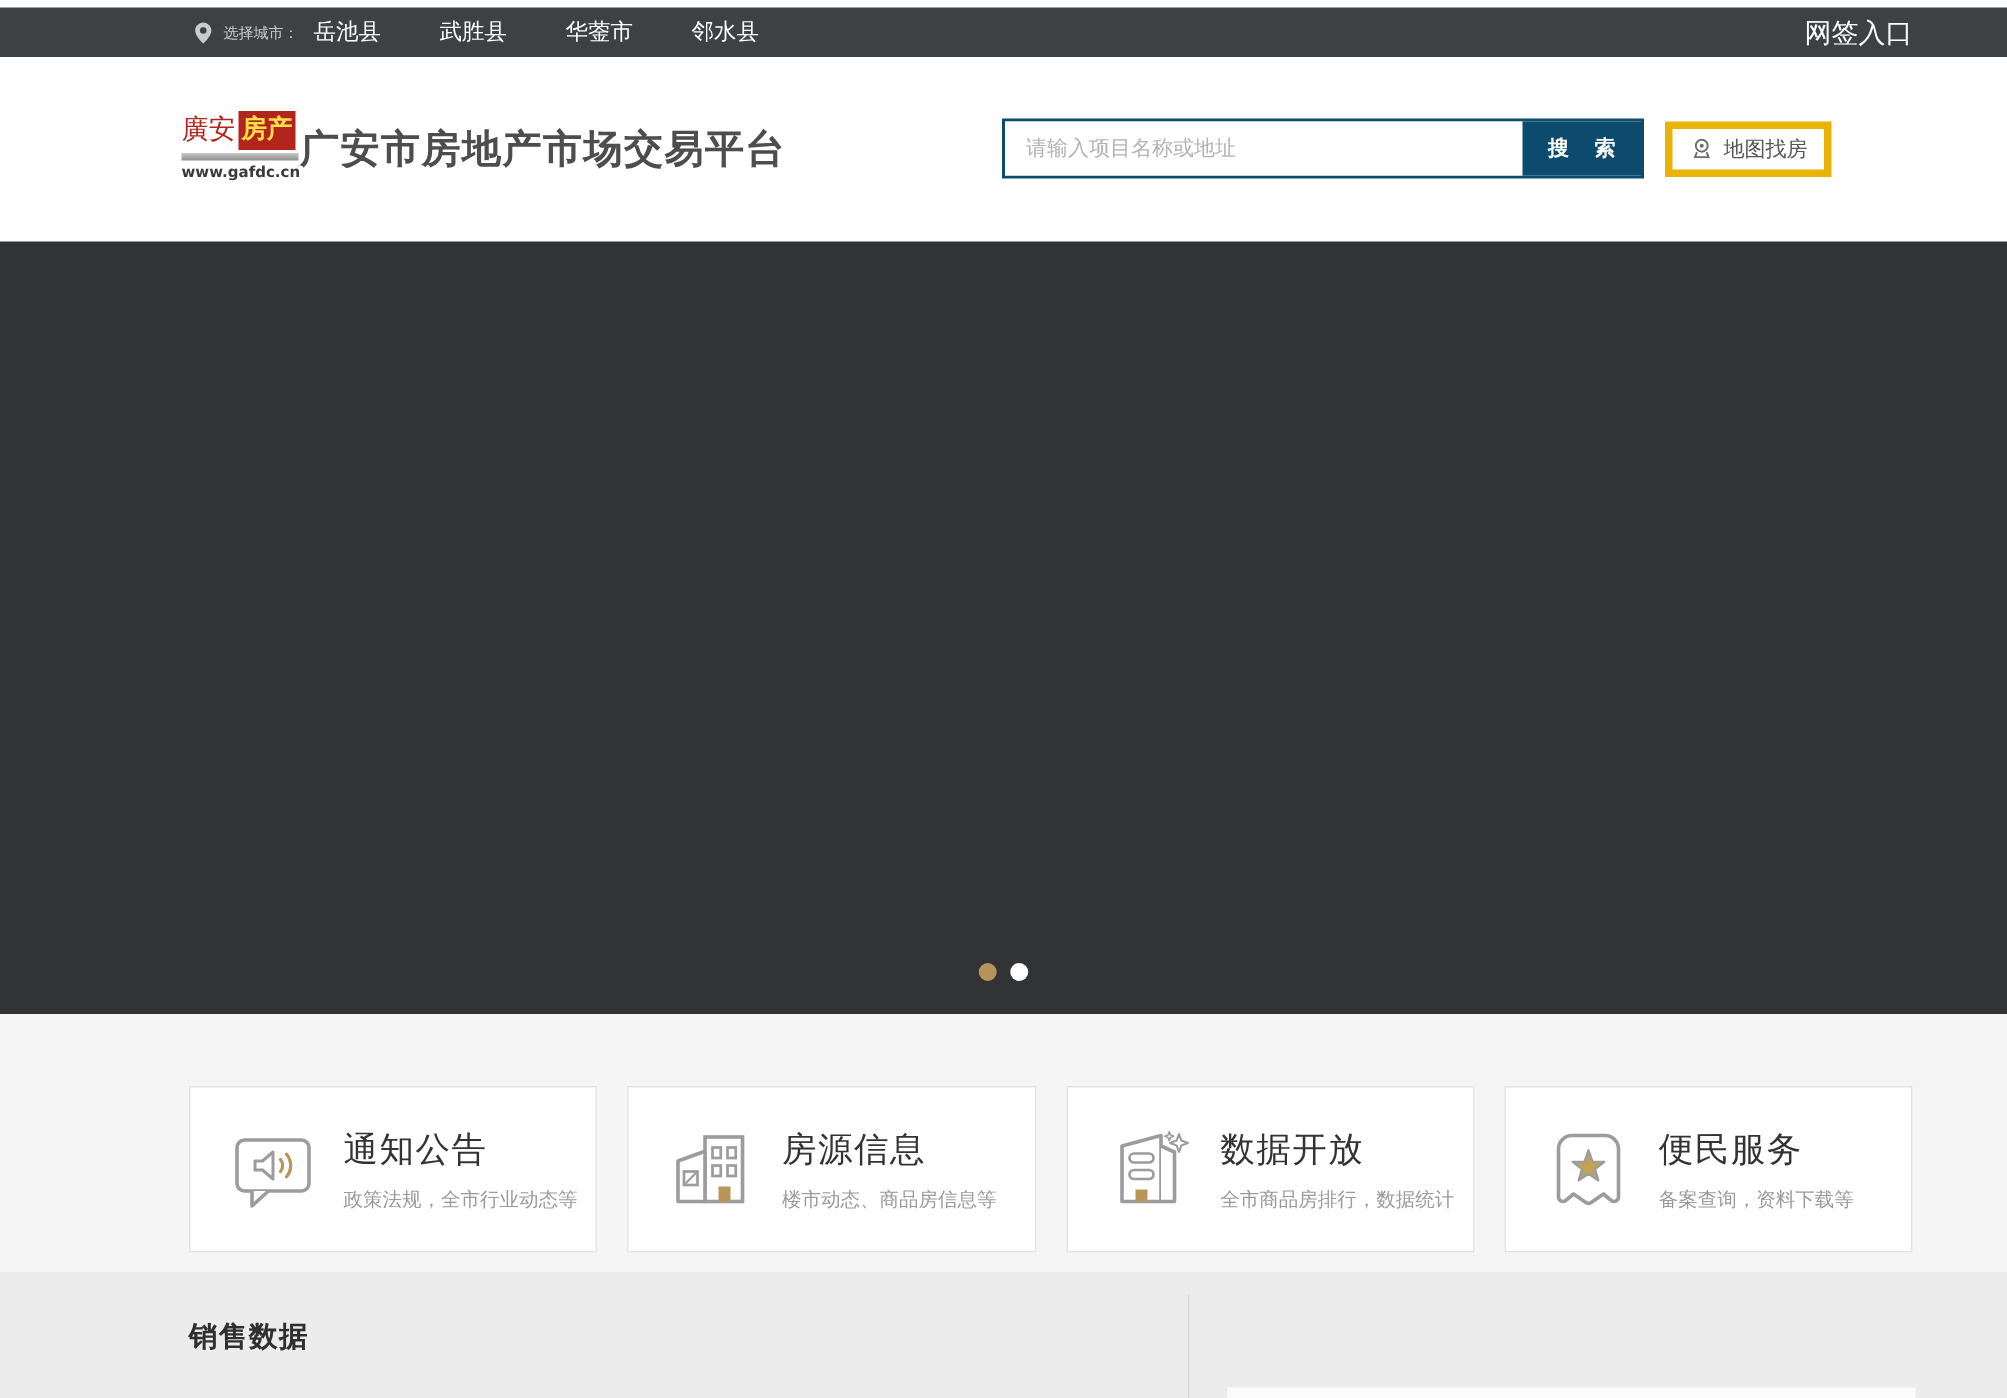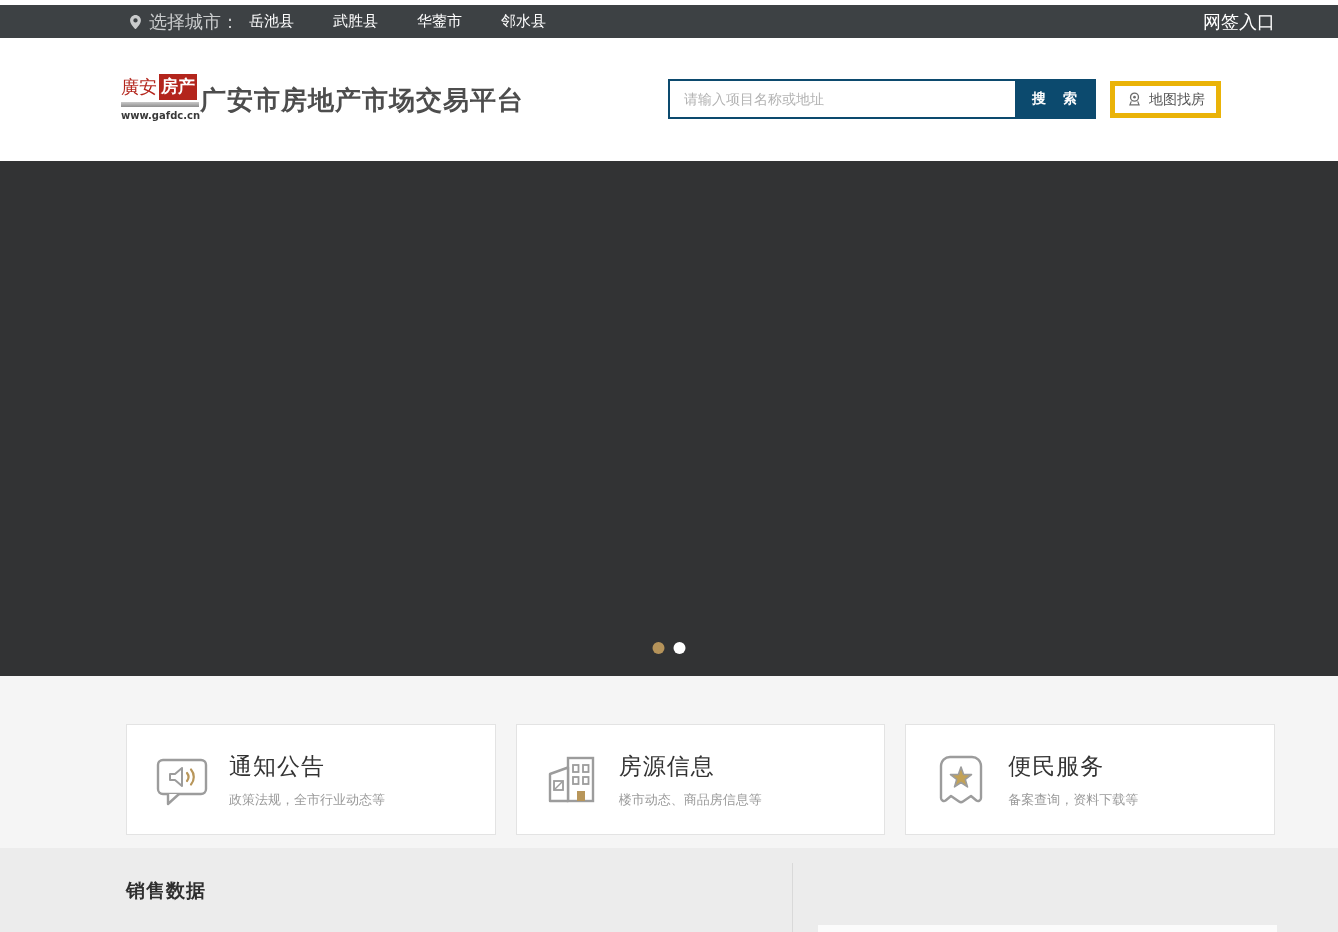--- a/index.html
+++ b/index.html
@@ -10,31 +10,31 @@
     overflow: hidden;
     position: relative;
   }
   .container { width: 1149px; margin-left: 126px; position: relative; height: 100%; }
 
   
   .top-strip { height: 5px; background: #ffffff; }
   .topbar { height: 33px; background: #3d4144; }
   .topbar .container { display: flex; align-items: center; }
   .pin-wrap { display: flex; align-items: center; margin-right: 7px; margin-left: 3px; }
-  .select-city-label { color: #c9cbcc; font-size: 18px; margin-right: 10px; }
+  .select-city-label { color: #c9cbcc; font-size: 10px; margin-right: 10px; }
   .city { color: #ffffff; font-size: 15px; font-weight: normal; margin-right: 39px; cursor: pointer; }
   .wangqian { margin-left: auto; color: #ffffff; font-size: 18px; cursor: pointer; margin-right: 0px; }
 
   
   .header { height: 123px; background: #ffffff; }
   .header .container { height: 123px; }
   .logo { position: absolute; left: -5px; top: 36px; width: 78px; cursor: pointer; }
   .logo-row { display: flex; align-items: stretch; height: 26px; }
   .logo-red-text { color: #b3251c; font-family: "DejaVu Serif", serif; font-weight: normal; font-size: 18px; line-height: 26px; letter-spacing: 0px; }
-  .logo-red-block { background: #b3251c; color: #ffffff; font-family: "DejaVu Serif", serif; font-weight: bold; font-size: 17px; line-height: 25px; padding: 0 2px; margin-left: 2px; }
+  .logo-red-block { background: #b3251c; color: #fde047; font-family: "DejaVu Serif", serif; font-weight: bold; font-size: 17px; line-height: 25px; padding: 0 2px; margin-left: 2px; }
   .logo-bar { height: 5px; background: linear-gradient(#c9c9c9, #8f8f8f); margin-top: 2px; }
   .logo-url { font-size: 10px; font-weight: bold; color: #3a3a3a; margin-top: 3px; letter-spacing: 0px; }
   .site-title { position: absolute; left: 74px; top: 43px; font-size: 26px; font-weight: bold; color: #4d4d4d; letter-spacing: 1px; line-height: 38px; white-space: nowrap; }
 
   .search-group { position: absolute; left: 542px; top: 41px; width: 428px; height: 40px; border: 2px solid #0c4a6e; display: flex; background: #ffffff; }
   .search-input { flex: 1; border: none; outline: none; padding: 0 14px; font-size: 14px; color: #333; font-family: "DejaVu Sans", sans-serif; }
   .search-input::placeholder { color: #b3b3b3; }
   .search-btn { width: 79px; background: #0c4a6e; color: #ffffff; border: none; font-size: 14px; font-weight: bold; letter-spacing: 6px; padding-left: 6px; cursor: pointer; font-family: "DejaVu Sans", sans-serif; }
   .map-btn { position: absolute; left: 984px; top: 43px; width: 111px; height: 37px; background: #ffffff; border: 5px solid #eab308; display: flex; align-items: center; justify-content: center; gap: 6px; font-size: 14px; color: #555555; cursor: pointer; }
 
@@ -153,20 +153,37 @@
             <rect x="9" y="28" width="9" height="9" fill="none" stroke="#9c9c9c" stroke-width="1.8"></rect>
             <path d="M10 36 L17 29" stroke="#9c9c9c" stroke-width="1.4"></path>
           </svg>
         </span>
         <span class="card-text">
           <div class="card-title">房源信息</div>
           <div class="card-sub">楼市动态、商品房信息等</div>
         </span>
       </div>
 
+      <div class="card">
+        <span class="card-icon">
+          <svg width="54" height="54" viewBox="0 0 54 54">
+            <path d="M8 11 L34 4 L34 48 L8 48 Z" fill="#ffffff" stroke="#9c9c9c" stroke-width="2.4" stroke-linejoin="round"></path>
+            <path d="M34 11 L43 15 L43 48 L34 48" fill="#ffffff" stroke="#9c9c9c" stroke-width="2.4" stroke-linejoin="round"></path>
+            <rect x="13" y="16" width="16" height="6" rx="3" fill="none" stroke="#9c9c9c" stroke-width="1.8"></rect>
+            <rect x="13" y="27" width="16" height="6" rx="3" fill="none" stroke="#9c9c9c" stroke-width="1.8"></rect>
+            <rect x="17" y="40" width="8" height="8" fill="#b8965a"></rect>
+            <path d="M46 3 L47.6 7.4 L52 9 L47.6 10.6 L46 15 L44.4 10.6 L40 9 L44.4 7.4 Z" fill="#ffffff" stroke="#9c9c9c" stroke-width="1.4" stroke-linejoin="round"></path>
+            <path d="M39.5 1.5 L40.3 3.7 L42.5 4.5 L40.3 5.3 L39.5 7.5 L38.7 5.3 L36.5 4.5 L38.7 3.7 Z" fill="#ffffff" stroke="#9c9c9c" stroke-width="1.1" stroke-linejoin="round"></path>
+          </svg>
+        </span>
+        <span class="card-text">
+          <div class="card-title">数据开放</div>
+          <div class="card-sub">全市商品房排行，数据统计</div>
+        </span>
+      </div>
 
       <div class="card">
         <span class="card-icon">
           <svg width="54" height="54" viewBox="0 0 54 54">
             <path d="M7 13 a9 9 0 0 1 9-9 h22 a9 9 0 0 1 9 9 v32 a3 3 0 0 1-4.6 2.5 L37 43 l-8 5.5 a3.5 3.5 0 0 1-4 0 L17 43 l-5.4 4.5 A3 3 0 0 1 7 45 Z" fill="#ffffff" stroke="#9c9c9c" stroke-width="2.4" stroke-linejoin="round"></path>
             <polygon points="27,14 29.6,21.4 37.5,21.6 31.3,26.4 33.5,33.9 27,29.5 20.5,33.9 22.7,26.4 16.5,21.6 24.4,21.4" fill="#c3a256" stroke="#9c9c9c" stroke-width="1.6" stroke-linejoin="round"></polygon>
           </svg>
         </span>
         <span class="card-text">
           <div class="card-title">便民服务</div>

